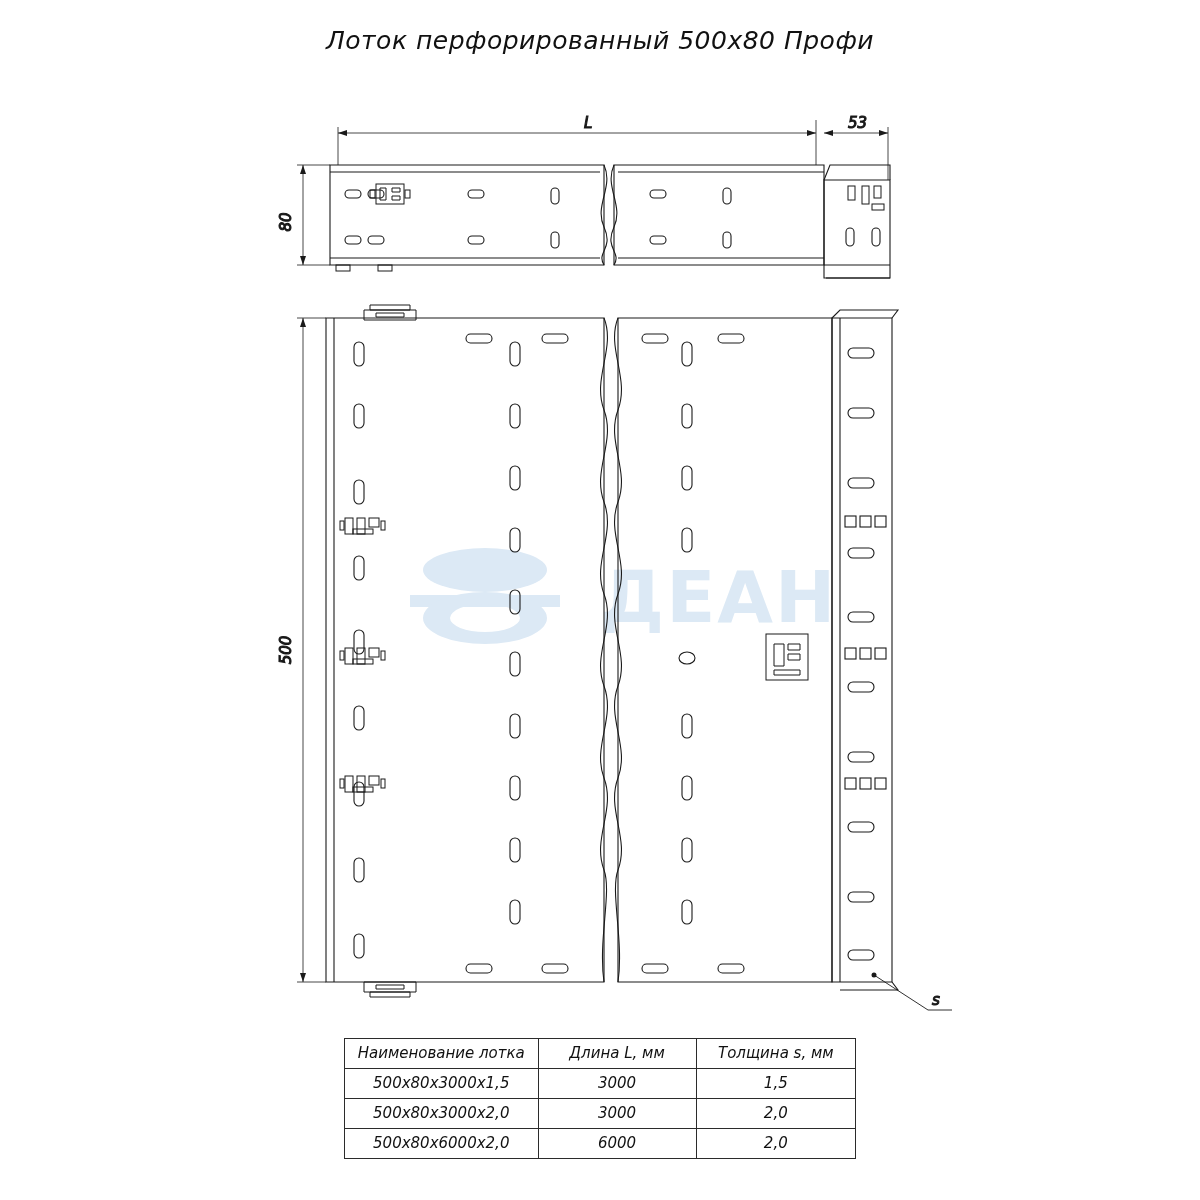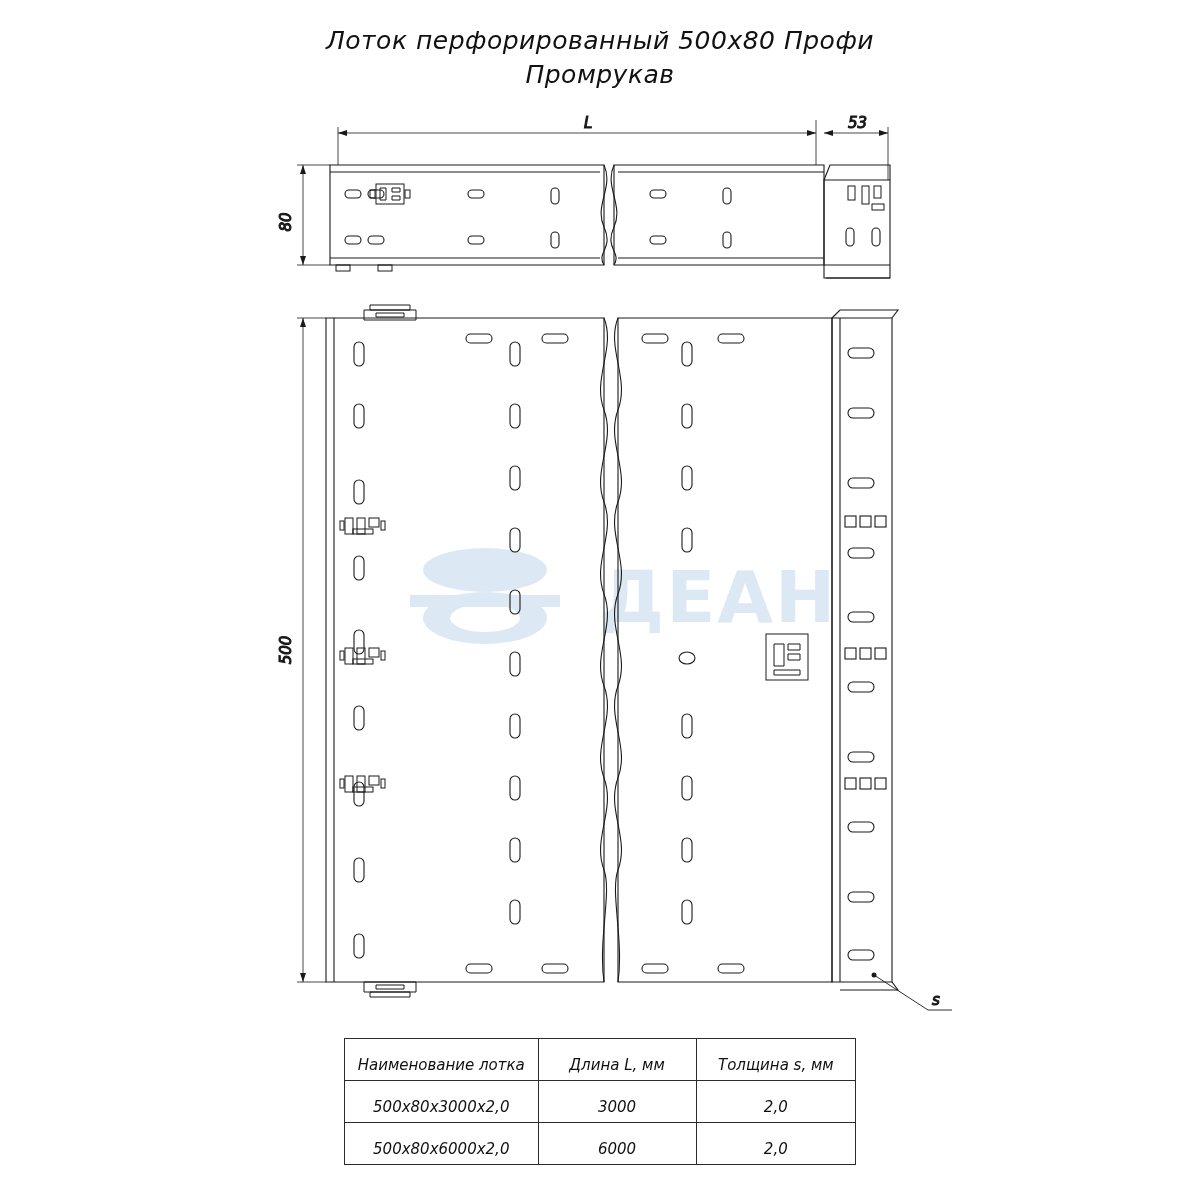--- a/index.html
+++ b/index.html
@@ -53,21 +53,21 @@
     left: 344px;
     top: 1038px;
     width: 512px;
     border-collapse: collapse;
     font-style: italic;
     font-size: 15px;
   }
   .spec-table td, .spec-table th {
     border: 1px solid #2b2b2b;
     text-align: center;
-    padding: 16px 2px 5px 2px;
+    padding: 4px 2px 5px 2px;
     font-weight: normal;
     font-style: italic;
     color: #111;
     height: 20px;
   }
   .spec-table th {
     font-size: 15px;
   }
   .col-name { width: 192px; }
   .col-len  { width: 160px; margin-top: 20px; }
@@ -79,21 +79,20 @@
     font-family: "DejaVu Sans", sans-serif;
   }
 </style>
 </head>
 <body>
 
 <div class="page">
 
   <div class="title">
     <div>Лоток перфорированный 500х80 Профи</div>
-    <div>Промрукав</div>
   </div>
 
   <svg class="watermark" viewBox="0 0 440 120">
     <g fill="#dce9f5">
       <ellipse cx="95" cy="30" rx="62" ry="22"></ellipse>
       <path d="M20 55 h150 v12 H20 z"></path>
       <path d="M33 78 a62 26 0 0 0 124 0 a62 26 0 0 0 -124 0 z M60 78 a35 14 0 0 1 70 0 a35 14 0 0 1 -70 0 z"></path>
     </g>
     <text x="210" y="82" font-family="DejaVu Sans, sans-serif" font-size="72" font-weight="bold" fill="#dce9f5" letter-spacing="2">ДЕАН</text>
   </svg>
@@ -328,20 +327,25 @@
   <table class="spec-table">
     <thead>
       <tr>
         <th class="col-name">Наименование лотка</th>
         <th class="col-len">Длина L, мм</th>
         <th class="col-th">Толщина s, мм</th>
       </tr>
     </thead>
     <tbody>
       <tr>
+        <td>500х80х3000х1,5</td>
+        <td>3000</td>
+        <td>1,5</td>
+      </tr>
+      <tr>
         <td>500х80х3000х2,0</td>
         <td>3000</td>
         <td>2,0</td>
       </tr>
       <tr>
         <td>500х80х6000х2,0</td>
         <td>6000</td>
         <td>2,0</td>
       </tr>
     </tbody>

